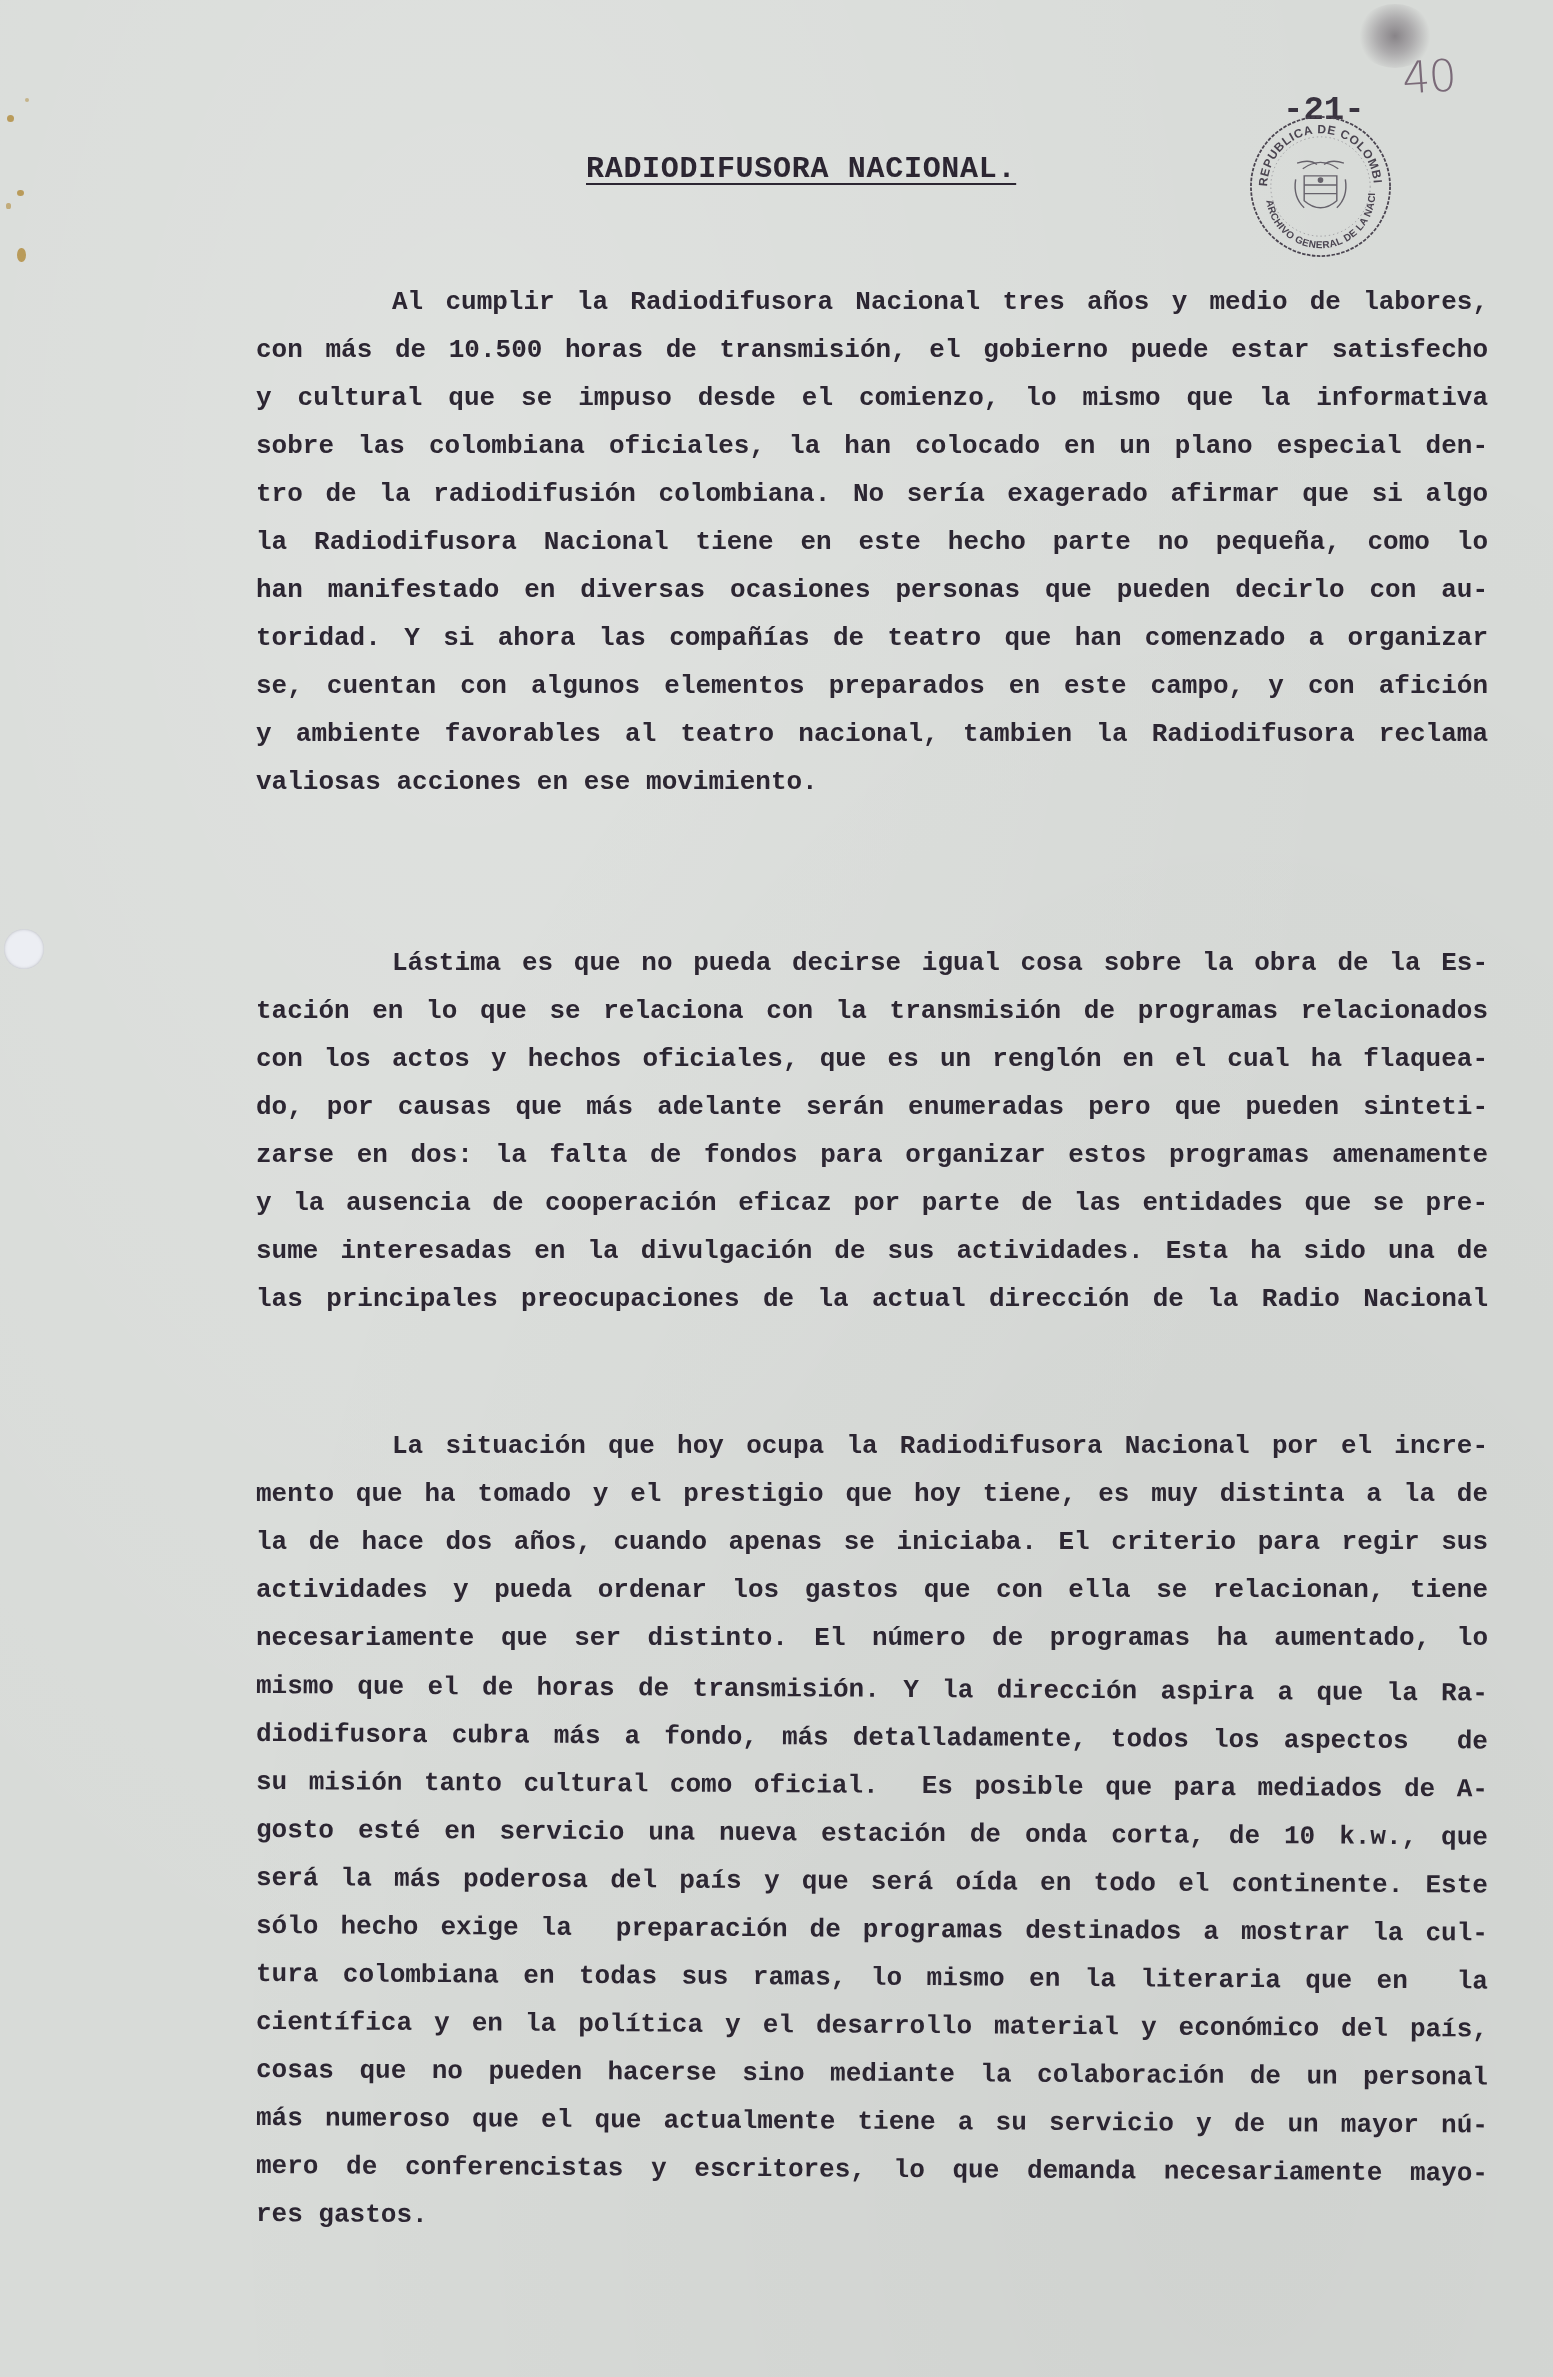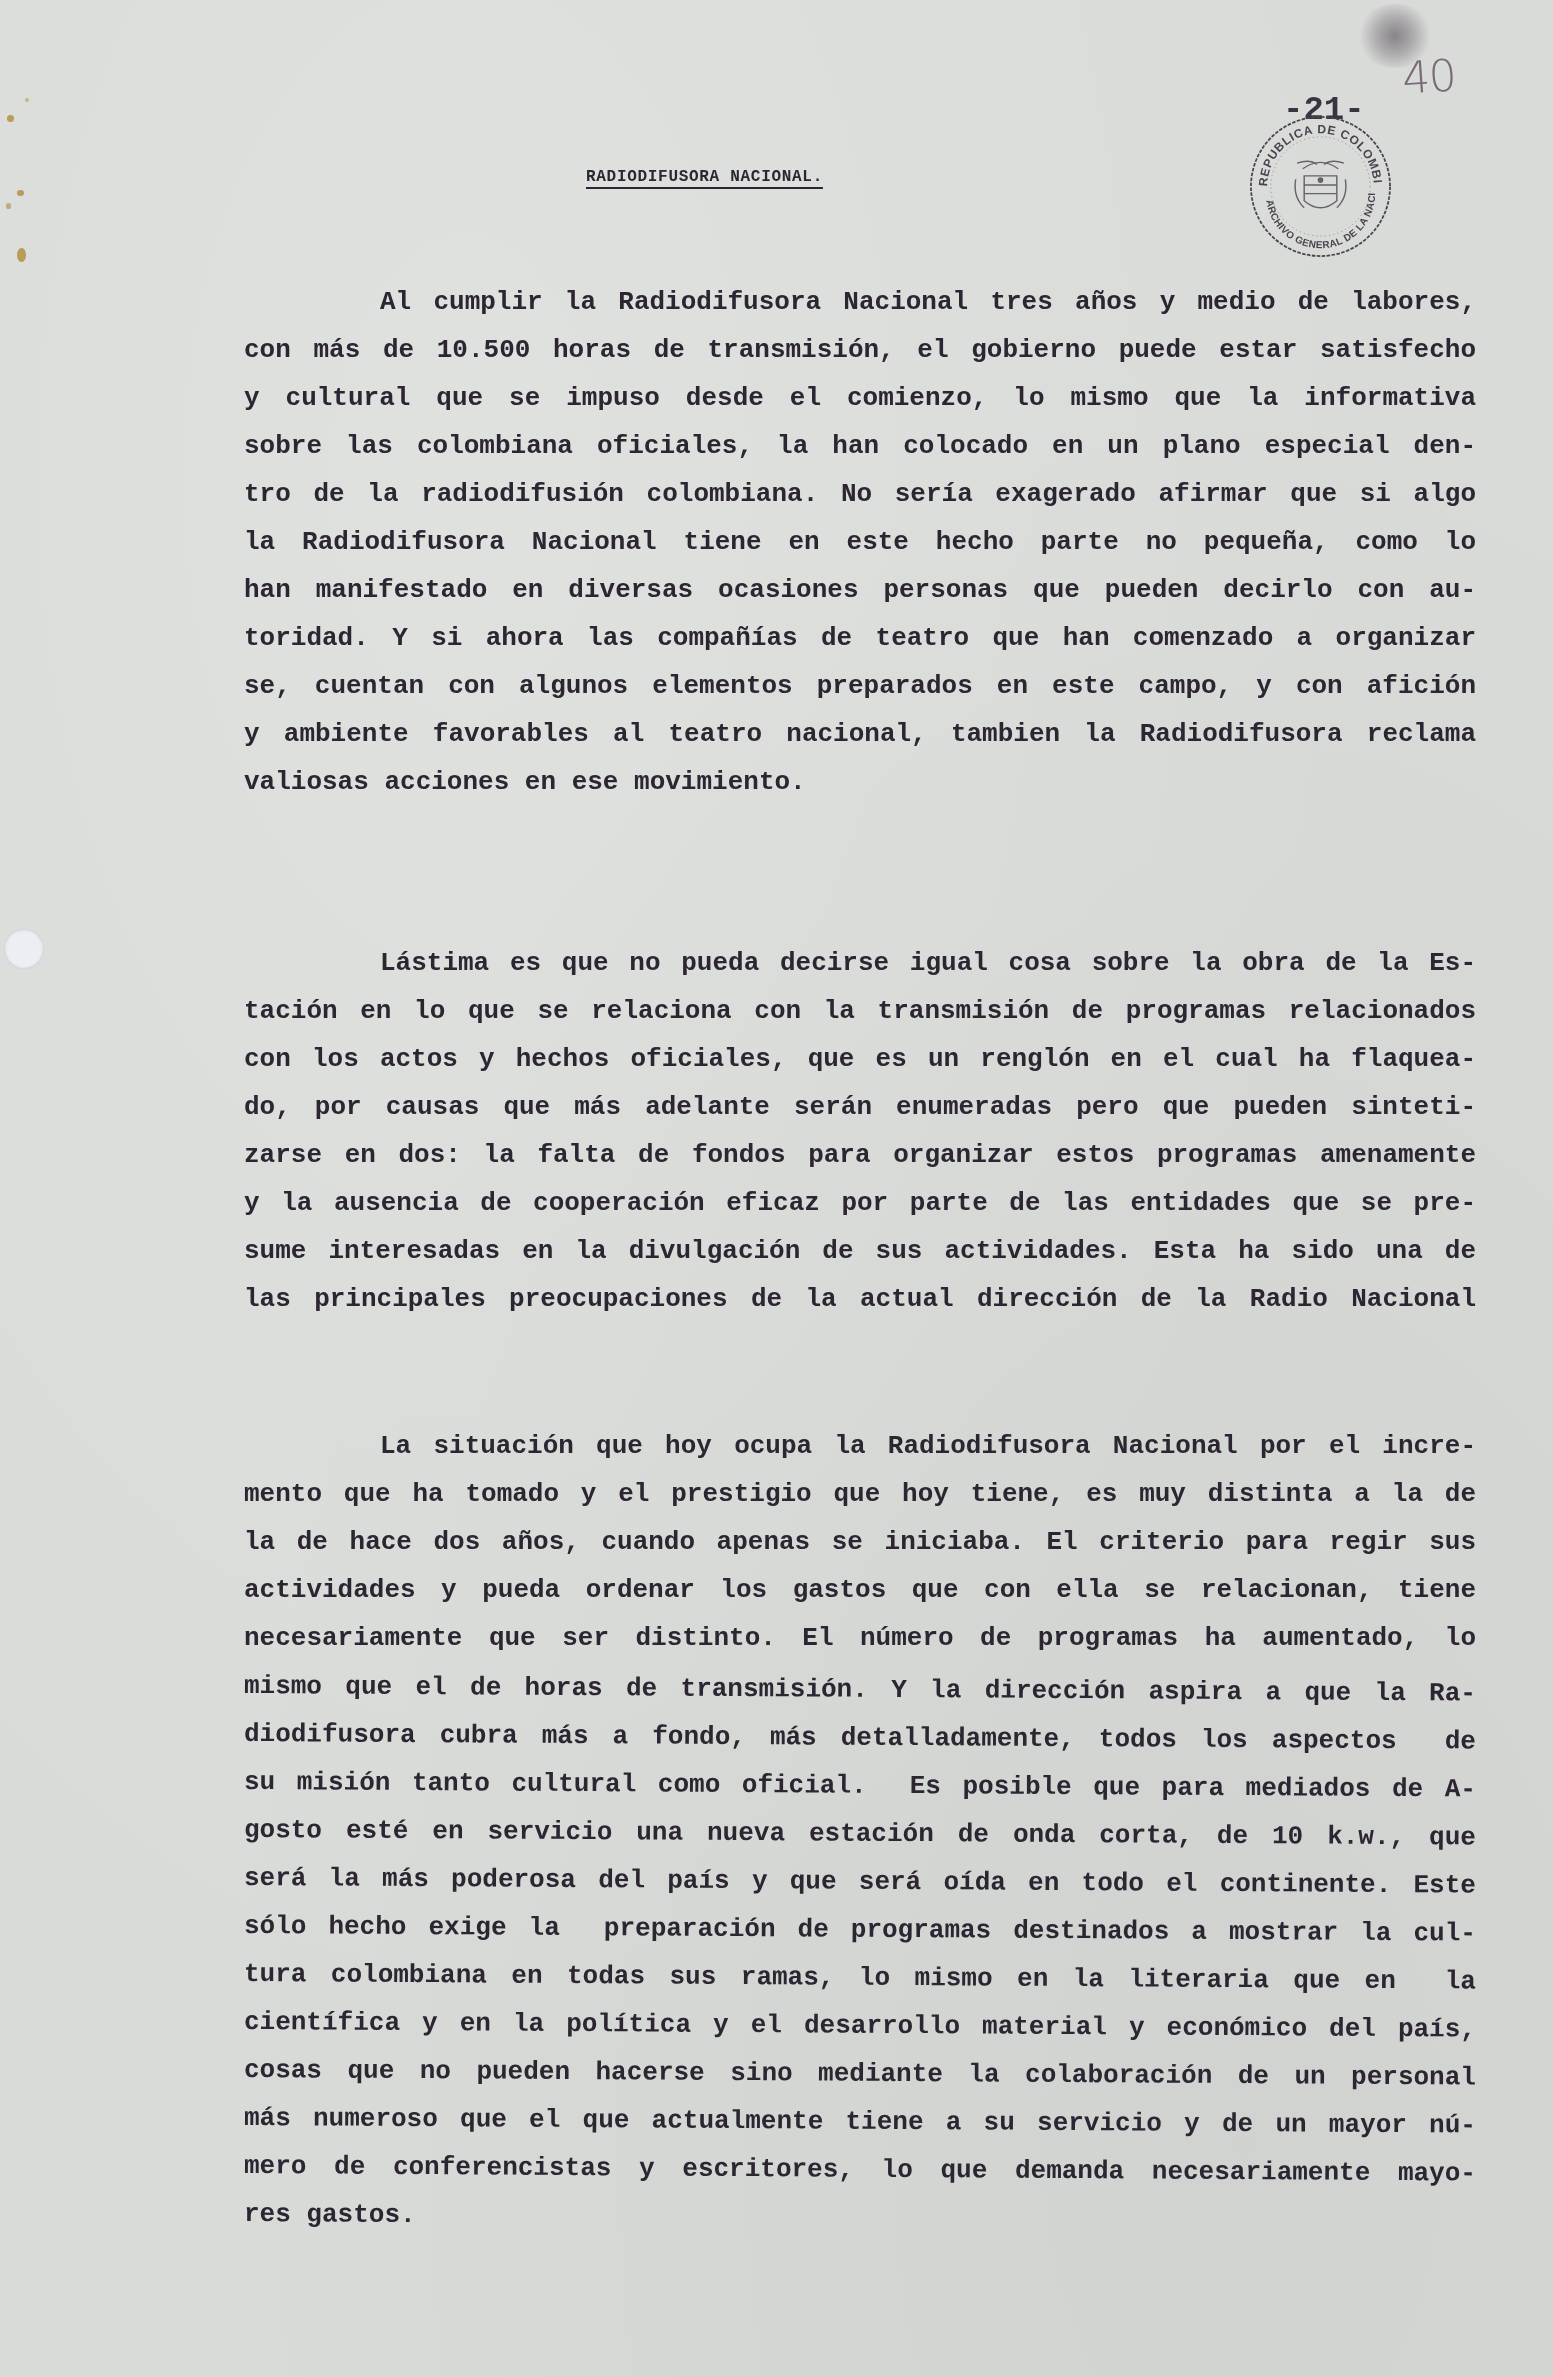--- a/index.html
+++ b/index.html
@@ -63,32 +63,32 @@
     .hole {
       position: absolute;
       left: 4.2px; top: 929px;
       width: 40px; height: 40px;
       border-radius: 50%;
       background: #eceef3;
       box-shadow: inset 0 0 2.8px rgba(120,120,130,0.5);
     }
     .title {
       position: absolute;
-      left: 586px; top: 168px;
-      font-size: 16px;
+      left: 586px; top: 152px;
+      font-size: 30px;
       font-weight: bold;
       letter-spacing: 0.7px;
       text-decoration: underline;
       text-underline-offset: 5.7px;
       text-decoration-thickness: 2.1px;
       color: #2c2632;
     }
     .body-text {
       position: absolute;
-      left: 244px;
+      left: 256px;
       width: 1232px;
       font-size: 26px;
       font-weight: bold;
       line-height: 48px;
       color: #2c2632;
     }
     .line {
       display: block;
       white-space: pre;
       text-align: justify;

